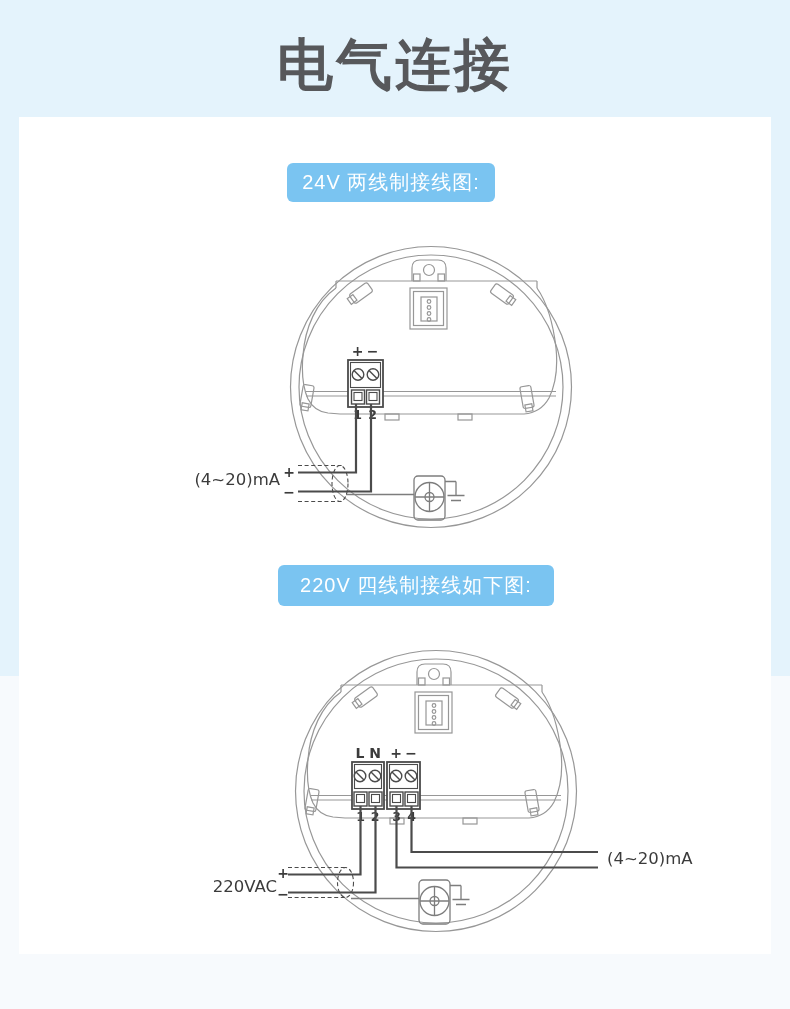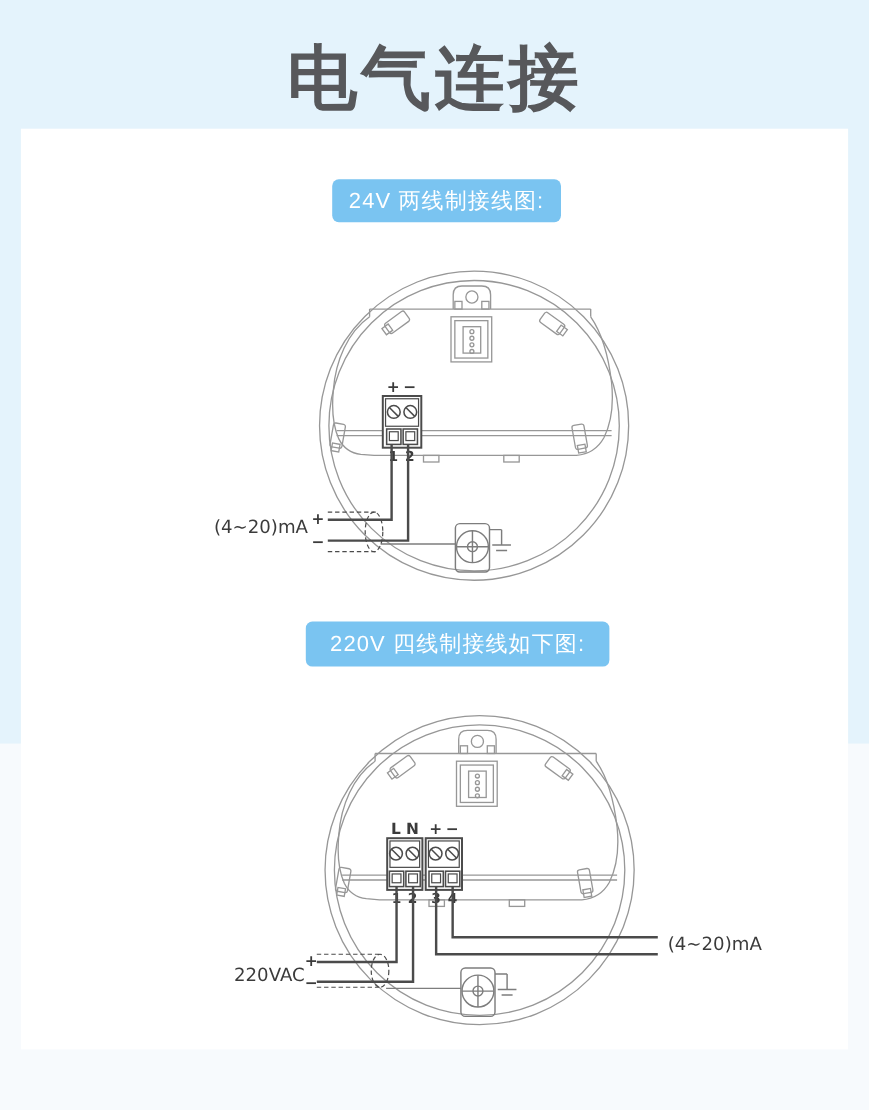--- a/index.html
+++ b/index.html
@@ -11,30 +11,30 @@
   .bg-top {
     position:absolute; left:0; top:0; width:790px; height:676px;
     background:#e4f3fc;
   }
   .panel {
     position:absolute; left:19px; top:117px; width:752px; height:837px;
     background:#ffffff;
   }
   .page-title {
     position:absolute; left:0; top:28px; width:790px;
-    text-align:center; font-size:64px; font-weight:bold;
+    text-align:center; font-size:56px; font-weight:bold;
     color:#57585b; letter-spacing:3px;
   }
   .badge {
     position:absolute; background:#7ac4f1; color:#ffffff;
     font-size:20px; border-radius:6px;
     display:flex; align-items:center; justify-content:center;
     letter-spacing:1px;
   }
-  .badge-24v  { left:302px; top:163px; width:208px; height:39px; }
+  .badge-24v  { left:287px; top:163px; width:208px; height:39px; }
   .badge-220v { left:278px; top:565px; width:276px; height:41px; }
   svg { position:absolute; overflow:visible; }
   #svg-24v  { left:190px; top:240px; }
   #svg-220v { left:200px; top:645px; }
   svg text {
     font-family:"DejaVu Sans","Liberation Sans",sans-serif;
     fill:#3b3b3b; stroke:none;
   }
   .t-sign { font-size:14px;   font-weight:bold; text-anchor:middle; }
   .t-num  { font-size:12.5px; font-weight:bold; text-anchor:middle; }

